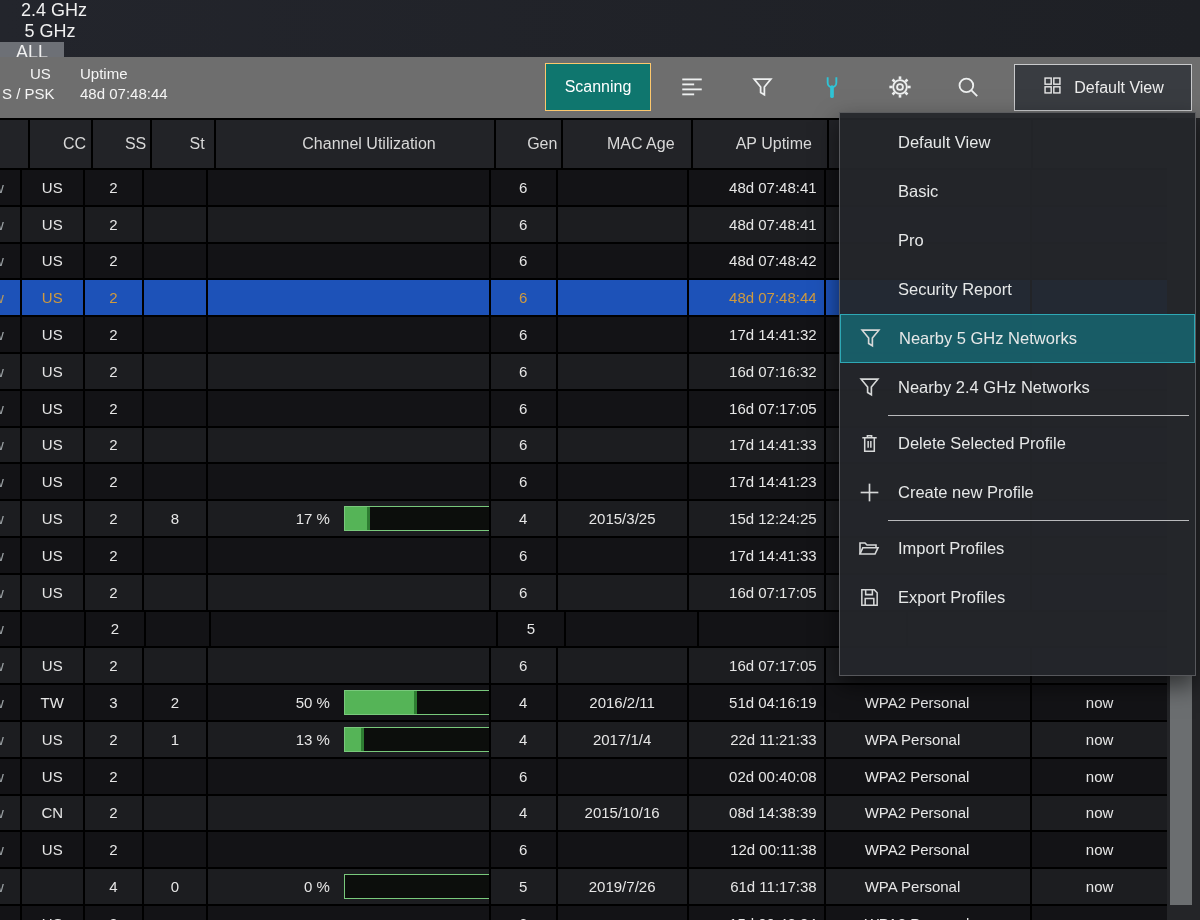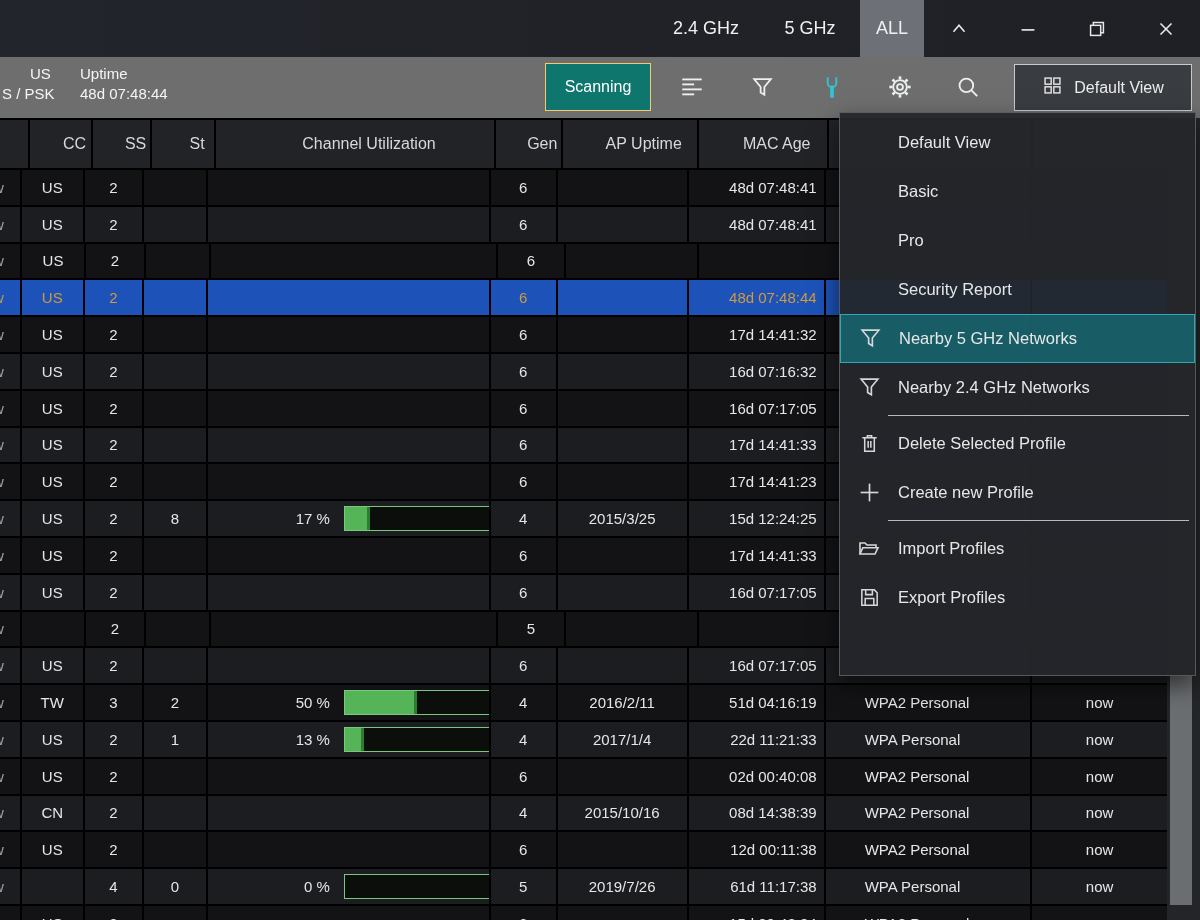--- a/index.html
+++ b/index.html
@@ -2,21 +2,21 @@
 <html><head>
 <meta charset="utf-8">
 <style>
   * { margin:0; padding:0; box-sizing:border-box; }
   html,body { width:1200px; height:920px; overflow:hidden; background:#111;
               font-family:"Liberation Sans", sans-serif; }
   .app { position:relative; width:1200px; height:920px; background:#141416; }
 
   
   .titlebar { position:absolute; top:0; left:0; width:1200px; height:57px;
-              background:linear-gradient(90deg,#23252c,#1e2025); display:flex; align-items:stretch; }
+              background:linear-gradient(90deg,#23252c,#1e2025); display:flex; align-items:stretch;flex-direction:column; }
   .tb-spacer { flex:1; }
   .freq-tab { display:flex; align-items:center; justify-content:center;
               color:#f0f0f0; font-size:18px; cursor:default; }
   .freq-tab.t24 { width:108px; }
   .freq-tab.t5  { width:100px; }
   .freq-tab.tall{ width:64px; background:#6d7076; }
   .win-btn { width:69px; display:flex; align-items:center; justify-content:center; }
   .win-btn svg { stroke:#e8e8e8; }
 
   
@@ -180,22 +180,22 @@
   </div>
 
   <div class="table">
     <div class="thead">
       <div class="cell c-clip"></div>
       <div class="cell c-cc center">CC</div>
       <div class="cell c-ss center">SS</div>
       <div class="cell c-st center">St</div>
       <div class="cell c-cu center">Channel Utilization</div>
       <div class="cell c-gen center">Gen</div>
+      <div class="cell c-mac center">MAC Age</div>
       <div class="cell c-apu center" style="justify-content:center;padding-right:0;">AP Uptime</div>
-      <div class="cell c-mac center">MAC Age</div>
       <div class="cell c-sec"></div>
       <div class="cell c-ls"></div>
     </div>
     <div id="tbody">
         <div class="row dark">
           <div class="cell c-clip">
             <span>w</span>
           </div>
           <div class="cell c-cc center">US</div>
           <div class="cell c-ss center">2</div>
@@ -224,20 +224,21 @@
         <div class="row dark">
           <div class="cell c-clip">
             <span>w</span>
           </div>
           <div class="cell c-cc center">US</div>
           <div class="cell c-ss center">2</div>
           <div class="cell c-st center"></div>
           <div class="cell c-cu"></div>
           <div class="cell c-gen center">6</div>
           <div class="cell c-mac center"></div>
+          <div class="cell c-apu">48d 07:48:42</div>
           <div class="cell c-sec"></div>
           <div class="cell c-ls center"></div>
         </div>
         <div class="row selected">
           <div class="cell c-clip">
             <span>w</span>
           </div>
           <div class="cell c-cc center">US</div>
           <div class="cell c-ss center">2</div>
           <div class="cell c-st center"></div>

